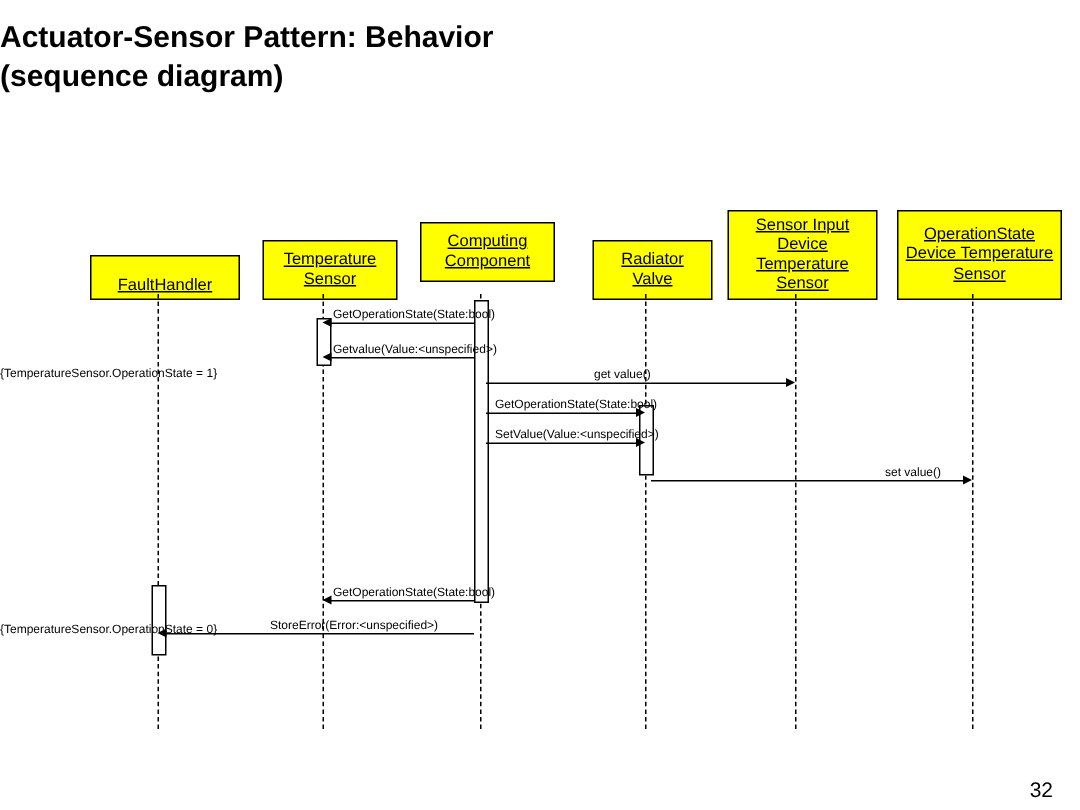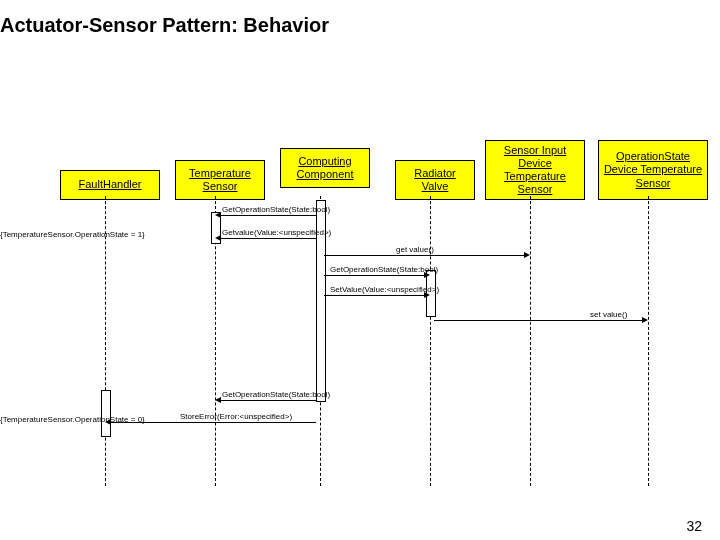--- a/index.html
+++ b/index.html
@@ -84,25 +84,26 @@
     bottom: 6px;
     right: 18px;
     font-size: 14px;
   }
 </style>
 </head>
 <body>
 
 <div class="title">
   <span>Actuator-Sensor Pattern: Behavior</span><br>
+  <span>(sequence diagram)</span>
 </div>
 
 <div class="diagram">
 
-  <div class="lifeline-box" style="left:60px; top:30px; width:90px; height:24px;">
+  <div class="lifeline-box" style="left:60px; top:30px; width:90px; height:24px;align-items:flex-end;">
       <span>FaultHandler</span>
     </div>
   <div class="lifeline-box" style="left:175px; top:20px; width:80px; height:34px;text-align:center;">
       <span>Temperature Sensor</span>
     </div>
   <div class="lifeline-box" style="left:280px; top:8px; width:80px; height:34px;">
       <span>Computing Component</span>
     </div>
   <div class="lifeline-box" style="left:485px; top:0px; width:90px; height:54px;">
       <span>Sensor Input Device Temperature Sensor</span>
@@ -123,21 +124,21 @@
 
   <div class="activation" style="left:316px; top:60px; height:200px;"></div>
   <div class="activation" style="left:211px; top:72px; height:30px;"></div>
   <div class="activation" style="left:426px; top:130px; height:45px;"></div>
   <div class="activation" style="left:101px; top:250px; height:45px;"></div>
 
   <div class="arrow-line" style="left:219px; top:75px; width:97px;"></div>
   <div class="arrow-head-l" style="left:215px; top:72px;"></div>
   <div class="msg" style="left:222px; top:65px;">GetOperationState(State:bool)</div>
 
-  <div class="guard" style="left:0px; top:90px;">{TemperatureSensor.OperationState = 1}</div>
+  <div class="guard" style="left:0px; top:104px;">{TemperatureSensor.OperationState = 1}</div>
 
   <div class="arrow-line" style="left:219px; top:98px; width:97px;"></div>
   <div class="arrow-head-l" style="left:215px; top:95px;"></div>
   <div class="msg" style="left:222px; top:88px;">Getvalue(Value:&lt;unspecified&gt;)</div>
 
   <div class="arrow-line" style="left:324px; top:115px; width:202px;"></div>
   <div class="arrow-head-r" style="left:524px; top:112px;"></div>
   <div class="msg" style="left:396px; top:105px;">get value()</div>
 
   <div class="arrow-line" style="left:324px; top:135px; width:102px;"></div>

